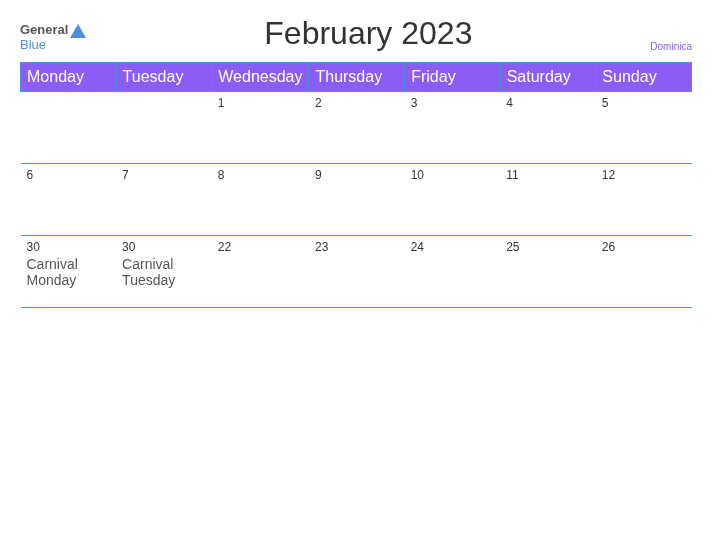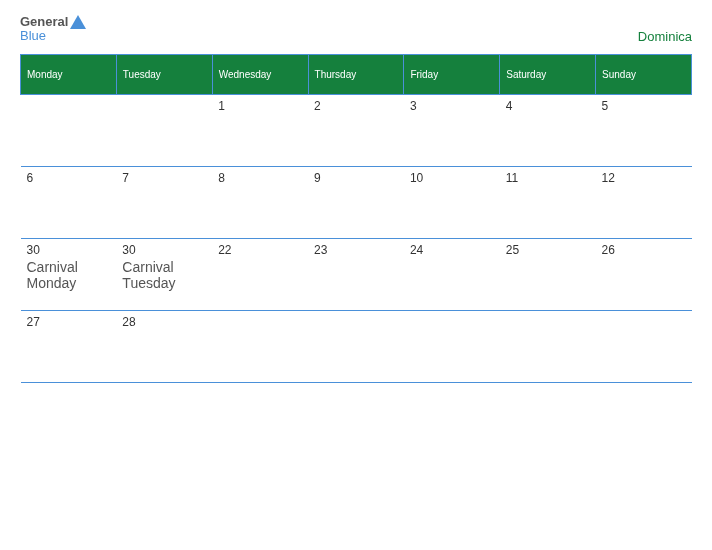--- a/index.html
+++ b/index.html
@@ -55,35 +55,35 @@
       align-items: center;
     }
     .title {
       font-size: 32px;
       font-weight: normal;
       color: #333;
       text-align: center;
       flex: 1;
     }
     .country {
-      font-size: 13px;
-      color: #15803d;
+      font-size: 10px;
+      color: #8b5cf6;
       white-space: nowrap;
     }
     
     .calendar {
       width: 100%;
       border-collapse: collapse;
     }
     .calendar thead tr th {
-      background-color: #15803d;
+      background-color: #8b5cf6;
       color: #fff;
-      font-size: 10px;
+      font-size: 16px;
       font-weight: normal;
-      padding: 14px 6px;
+      padding: 5px 6px;
       text-align: left;
       border: 1px solid #4a90d9;
     }
     .calendar tbody tr {
       border-bottom: 1.5px solid #4a90d9;
     }
     .calendar tbody tr td {
       width: calc(100% / 7);
       vertical-align: top;
       padding: 4px 6px;
@@ -122,20 +122,21 @@
     <div class="logo">
       <div class="logo-block">
         <div class="logo-top-row">
           <span class="logo-text-general">General</span>
           <div class="logo-triangle"></div>
         </div>
         <span class="logo-text-blue">Blue</span>
       </div>
     </div>
 
+    <h1 class="title">February 2023</h1>
 
     <span class="country">Dominica</span>
   </div>
 
   <table class="calendar">
     <thead>
       <tr>
         <th>Monday</th>
         <th>Tuesday</th>
         <th>Wednesday</th>
@@ -206,28 +207,15 @@
           <td>
             <span class="day-num">24</span>
           </td>
           <td>
             <span class="day-num">25</span>
           </td>
           <td>
             <span class="day-num">26</span>
           </td>
         </tr>
-        <tr>
-          <td>
-            <span class="day-num">27</span>
-          </td>
-          <td>
-            <span class="day-num">28</span>
-          </td>
-          <td class="empty-cell"></td>
-          <td class="empty-cell"></td>
-          <td class="empty-cell"></td>
-          <td class="empty-cell"></td>
-          <td class="empty-cell"></td>
-        </tr>
       </tbody>
   </table>
 </div>
 
 </body></html>

